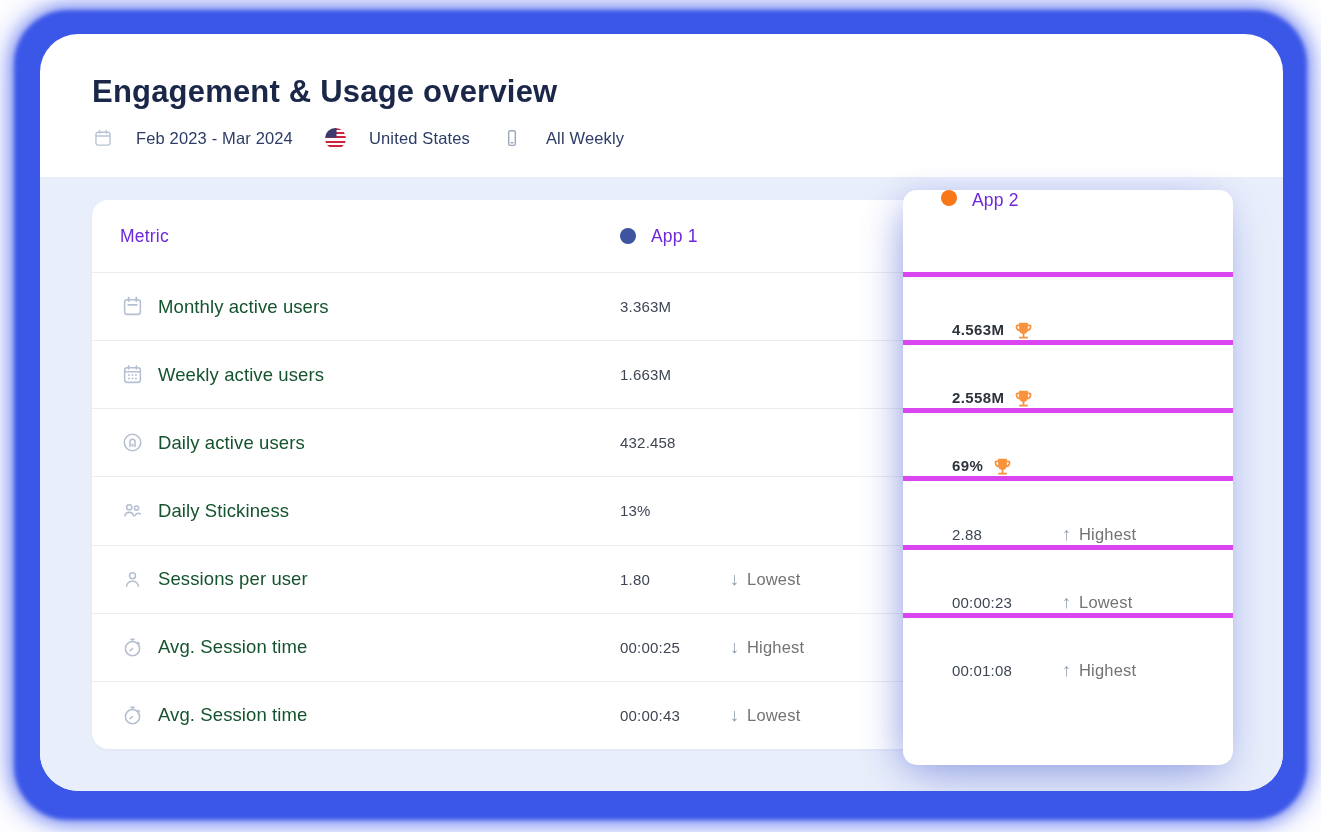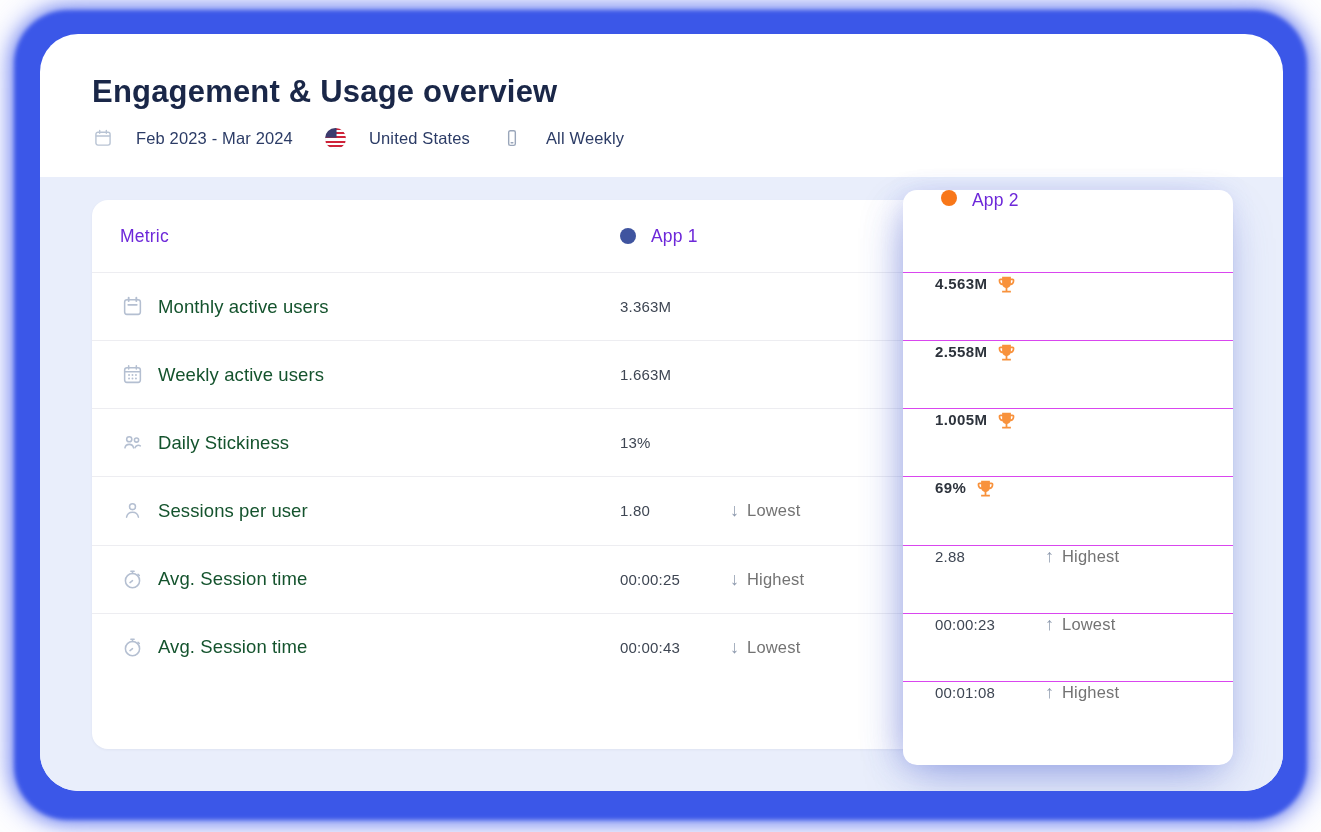--- a/index.html
+++ b/index.html
@@ -82,21 +82,21 @@
   
   .app2-card {
     position:absolute; left:863px; top:13px; width:330px; height:575px;
     background:#ffffff; border-radius:14px;
     box-shadow:0 22px 48px -10px rgba(77,97,208,.38), -18px 6px 36px -14px rgba(77,97,208,.30), 0 0 24px rgba(100,118,225,.12);
     display:flex; flex-direction:column;
     overflow:hidden;
   }
   .a2-header { height:82px; flex:0 0 auto; display:flex; align-items:flex-start; padding-left:38px; }
   .a2-rows { height:477px; flex:0 0 auto; display:grid; grid-template-rows:repeat(7,1fr); }
-  .a2-row { display:flex; align-items:flex-start; padding-left:32px; border-top:1px solid #d946ef; }
+  .a2-row { display:flex; align-items:flex-end; padding-left:49px; border-top:5px solid #d946ef; }
 
   svg { display:block; }
 </style>
 </head>
 <body>
 
 <div class="glow"></div>
 
 <div class="page-card">
 
@@ -174,20 +174,35 @@
               <span class="mlabel">Weekly active users</span>
             </div>
             <div class="cell-appcol">
               <span class="val">1.663M</span>
             </div>
           </div>
           <div class="m-row">
             <div class="cell-metric">
               <span class="micon">
                 <svg width="23" height="23" viewBox="0 0 24 24" fill="none" stroke="#b4bfd1" stroke-width="1.6" stroke-linecap="round" stroke-linejoin="round">
+                  <circle cx="12" cy="12" r="8.6"></circle>
+                  <path d="M9.4 16.2v-4.9a2.6 2.6 0 0 1 5.2 0v4.9"></path>
+                  <rect x="10.9" y="13.4" width="2.2" height="2.8" rx="0.7" fill="#b4bfd1" stroke="none"></rect>
+                </svg>
+              </span>
+              <span class="mlabel">Daily active users</span>
+            </div>
+            <div class="cell-appcol">
+              <span class="val">432.458</span>
+            </div>
+          </div>
+          <div class="m-row">
+            <div class="cell-metric">
+              <span class="micon">
+                <svg width="23" height="23" viewBox="0 0 24 24" fill="none" stroke="#b4bfd1" stroke-width="1.6" stroke-linecap="round" stroke-linejoin="round">
                   <circle cx="8.6" cy="8.6" r="2.7"></circle>
                   <path d="M4.1 17.6a4.6 4.6 0 0 1 9 0"></path>
                   <circle cx="16.2" cy="9.4" r="2.2"></circle>
                   <path d="M14.6 17.4a3.9 3.9 0 0 1 5.6-1.9"></path>
                 </svg>
               </span>
               <span class="mlabel">Daily Stickiness</span>
             </div>
             <div class="cell-appcol">
               <span class="val">13%</span>
@@ -271,30 +286,20 @@
               <span class="val bold">2.558M</span>
               <span class="trophy">
                 <svg width="21" height="21" viewBox="0 0 24 24" fill="#f8923c">
                   <path d="M7 21v-2h4v-3.1q-1.2-.27-2.19-1.04T7.4 12.95q-1.88-.22-3.14-1.64T3 8V7q0-.82.59-1.41T5 5h2V3h10v2h2q.83 0 1.41.59T21 7v1q0 1.9-1.26 3.31t-3.14 1.64q-.45 1.15-1.41 1.91T13 15.9V19h4v2Zm0-10.2V7H5v1q0 .95.55 1.71T7 10.8Zm10 0q.9-.33 1.45-1.09T19 8V7h-2Z"></path>
                 </svg>
               </span>
             </div>
           </div>
           <div class="a2-row">
             <div class="cell-appcol">
-              <span class="val bold">1.005M</span>
-              <span class="trophy">
-                <svg width="21" height="21" viewBox="0 0 24 24" fill="#f8923c">
-                  <path d="M7 21v-2h4v-3.1q-1.2-.27-2.19-1.04T7.4 12.95q-1.88-.22-3.14-1.64T3 8V7q0-.82.59-1.41T5 5h2V3h10v2h2q.83 0 1.41.59T21 7v1q0 1.9-1.26 3.31t-3.14 1.64q-.45 1.15-1.41 1.91T13 15.9V19h4v2Zm0-10.2V7H5v1q0 .95.55 1.71T7 10.8Zm10 0q.9-.33 1.45-1.09T19 8V7h-2Z"></path>
-                </svg>
-              </span>
-            </div>
-          </div>
-          <div class="a2-row">
-            <div class="cell-appcol">
               <span class="val bold">69%</span>
               <span class="trophy">
                 <svg width="21" height="21" viewBox="0 0 24 24" fill="#f8923c">
                   <path d="M7 21v-2h4v-3.1q-1.2-.27-2.19-1.04T7.4 12.95q-1.88-.22-3.14-1.64T3 8V7q0-.82.59-1.41T5 5h2V3h10v2h2q.83 0 1.41.59T21 7v1q0 1.9-1.26 3.31t-3.14 1.64q-.45 1.15-1.41 1.91T13 15.9V19h4v2Zm0-10.2V7H5v1q0 .95.55 1.71T7 10.8Zm10 0q.9-.33 1.45-1.09T19 8V7h-2Z"></path>
                 </svg>
               </span>
             </div>
           </div>
           <div class="a2-row">
             <div class="cell-appcol">

